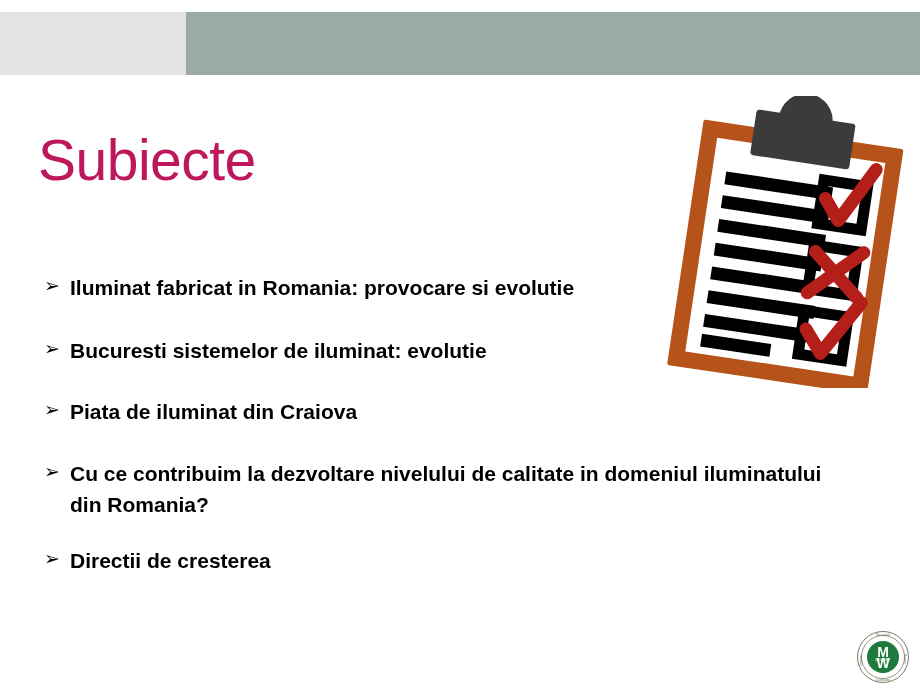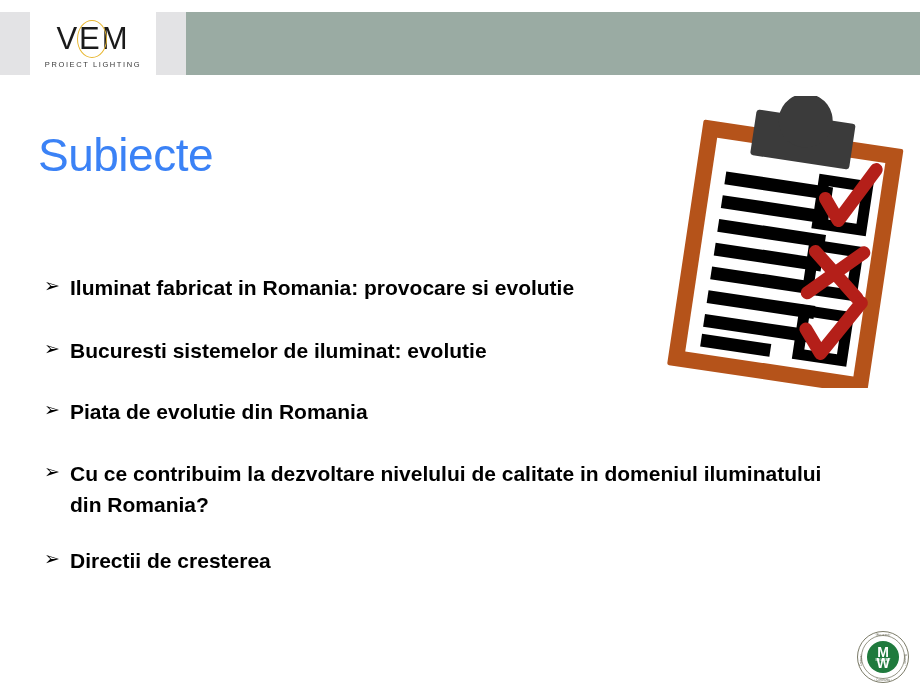--- a/index.html
+++ b/index.html
@@ -97,23 +97,23 @@
     color: #3a3a3a;
     white-space: nowrap;
   }
 
   
   .page-title {
     position: absolute;
     left: 38px;
     top: 131px;
     font-family: "Liberation Sans", sans-serif;
-    font-size: 46px;
+    font-size: 57px;
     font-weight: 400;
-    color: #3b82f6;
+    color: #be185d;
     letter-spacing: -0.5px;
     line-height: 1.05;
     white-space: nowrap;
   }
 
   
   .bullets {
     position: absolute;
     left: 44px;
     top: 272px;
@@ -165,27 +165,20 @@
 </style>
 </head>
 <body>
 
 <div class="slide">
 
   <div class="header">
     <div class="header-gray"></div>
     <div class="header-sage"></div>
 
-    <div class="logo-box">
-      <span class="logo-mark">
-        <span class="logo-word">VEM</span>
-        <span class="logo-ring"></span>
-      </span>
-      <span class="logo-sub">PROIECT LIGHTING</span>
-    </div>
   </div>
 
   <div class="page-title">Subiecte</div>
 
   <div class="bullets">
 
     <div class="bullet-item">
       <span class="bullet-glyph">➢</span>
       <span class="bullet-text">Iluminat fabricat in Romania: provocare si evolutie</span>
     </div>
@@ -194,21 +187,21 @@
 
     <div class="bullet-item">
       <span class="bullet-glyph">➢</span>
       <span class="bullet-text">Bucuresti sistemelor de iluminat: evolutie</span>
     </div>
 
     <div class="bullet-gap-2"></div>
 
     <div class="bullet-item">
       <span class="bullet-glyph">➢</span>
-      <span class="bullet-text">Piata de evolutie din Romania</span>
+      <span class="bullet-text">Piata de iluminat din Craiova</span>
     </div>
 
     <div class="bullet-gap-3"></div>
 
     <div class="bullet-item">
       <span class="bullet-glyph">➢</span>
       <span class="bullet-text">Cu ce contribuim la dezvoltare nivelului de calitate in domeniul iluminatului din Romania?</span>
     </div>
 
     <div class="bullet-gap-4"></div>

